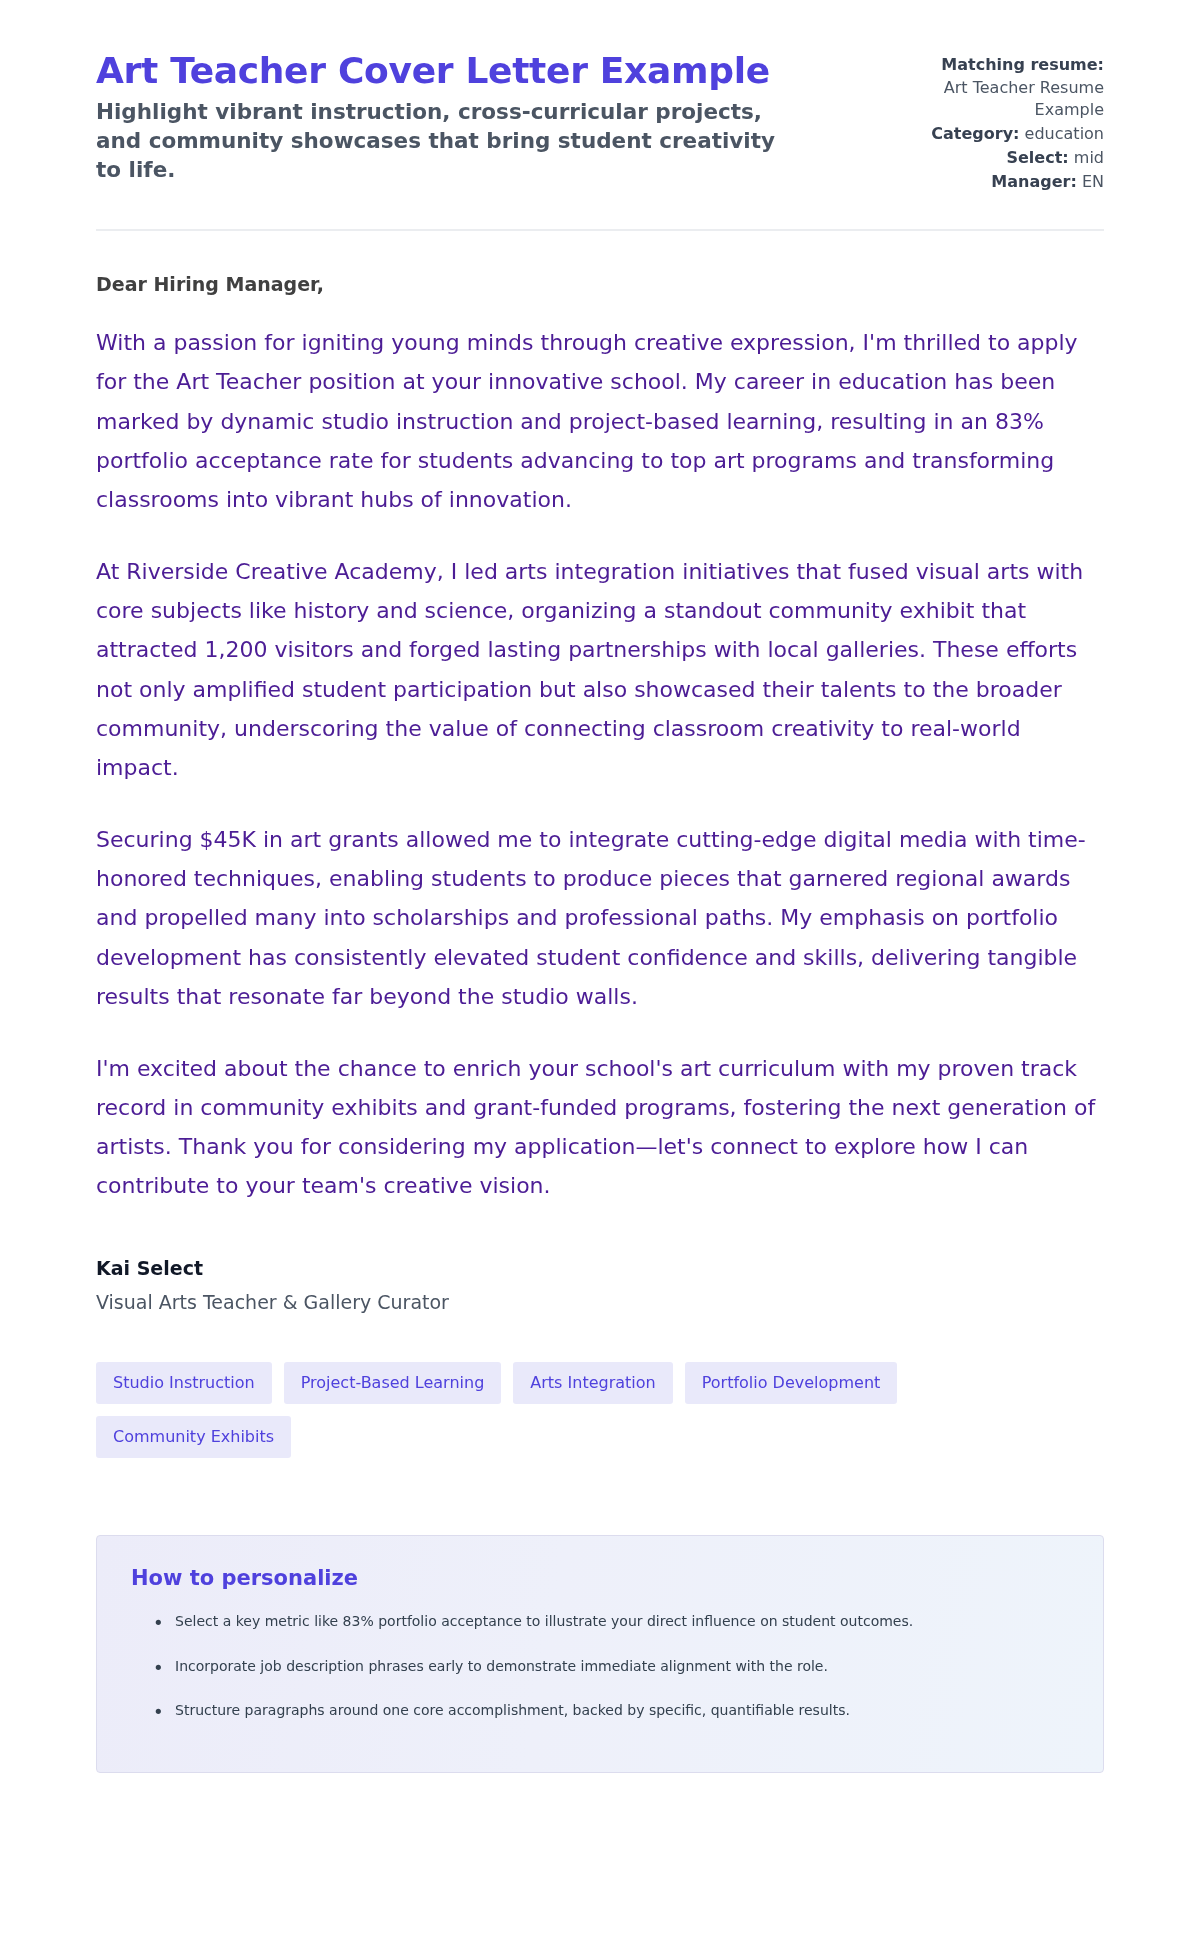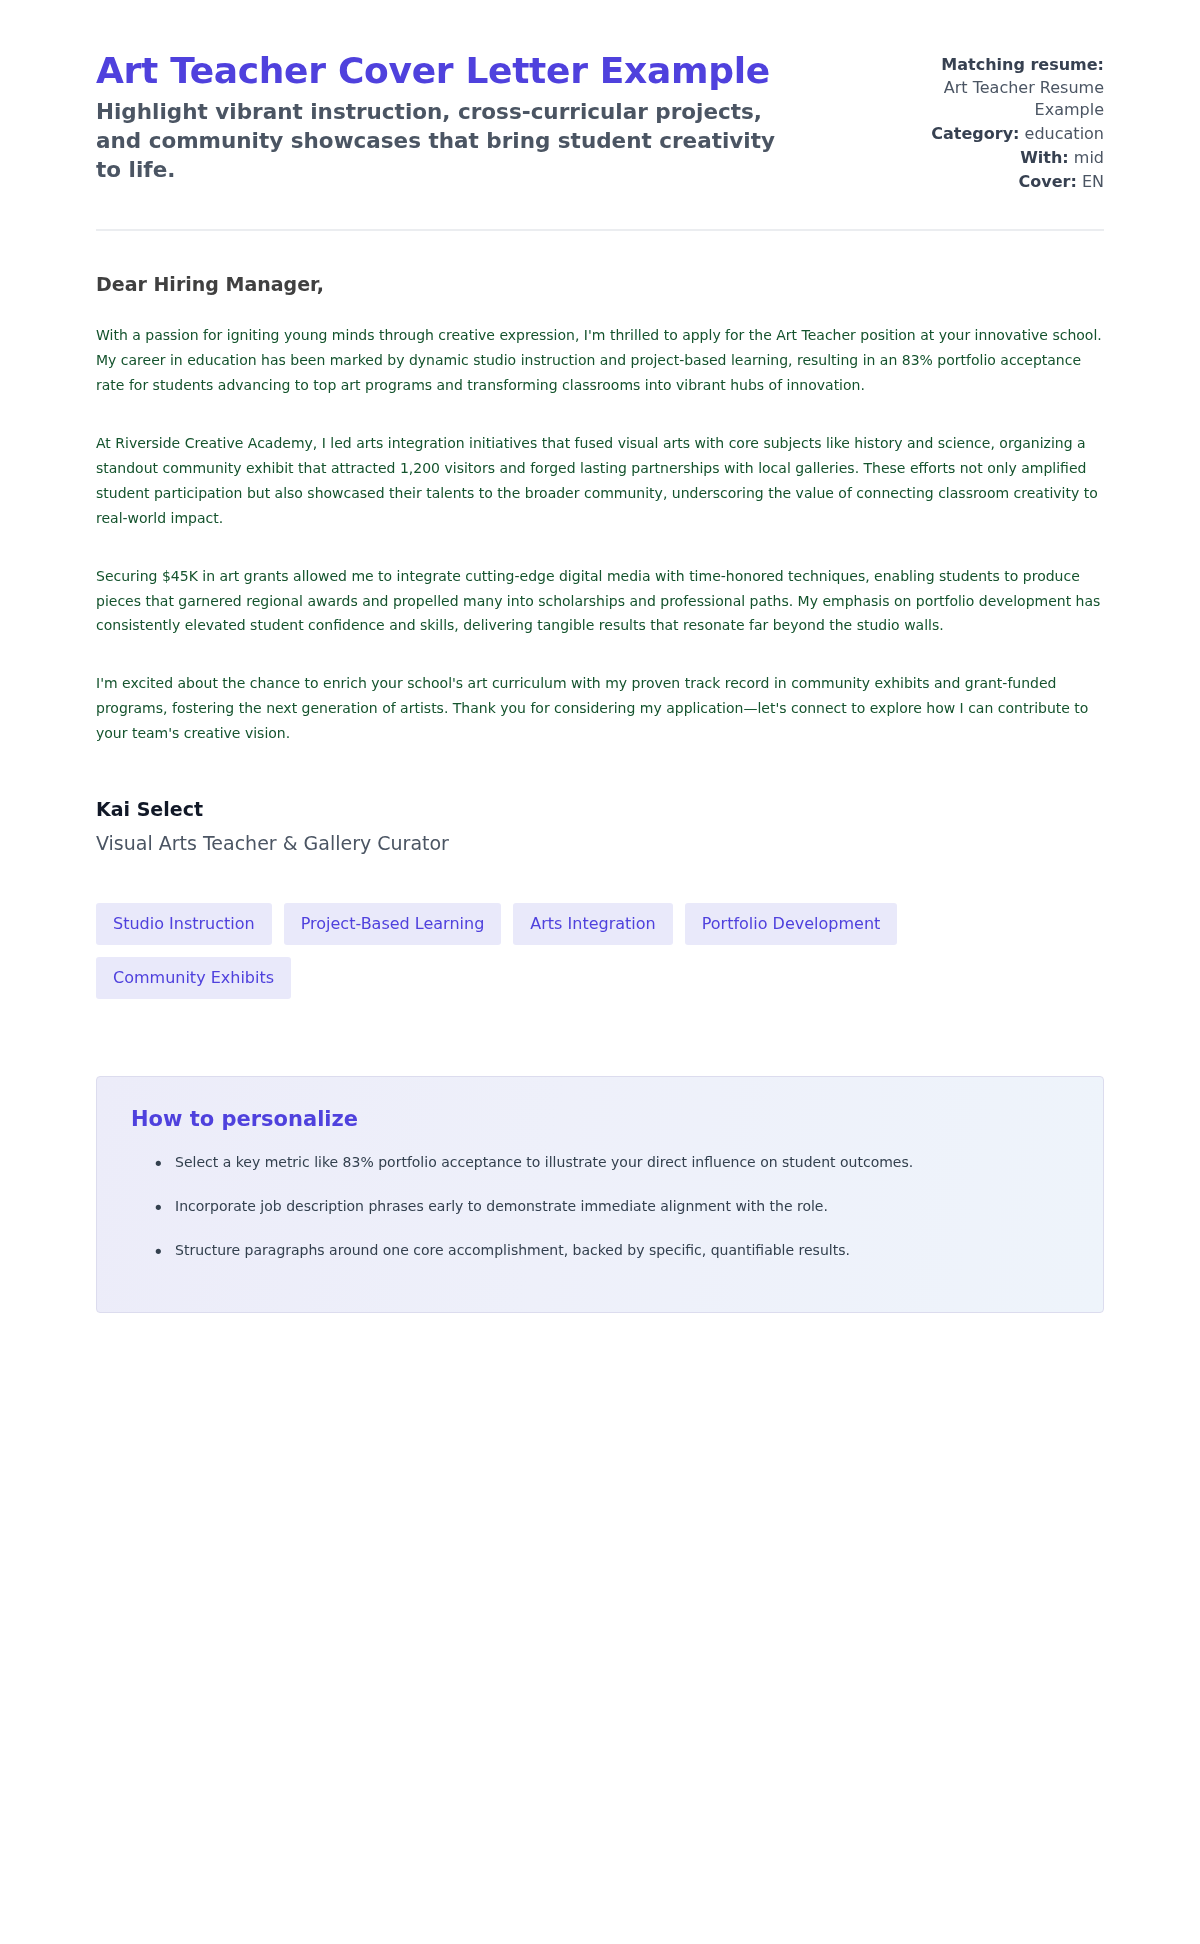--- a/index.html
+++ b/index.html
@@ -72,23 +72,23 @@
   
   .letter { padding-top: 42px; }
   .salutation {
     margin: 0 0 28px 0;
     font-size: 19px;
     font-weight: 700;
     color: #404040;
   }
   .letter p.body-para {
     margin: 0 0 33px 0;
-    font-size: 14px;
+    font-size: 22px;
     line-height: 1.78;
-    color: #14532d;
+    color: #4c1d95;
   }
   .letter p.body-para:last-child { margin-bottom: 0; }
 
   
   .signature { padding-top: 52px; }
   .sig-name {
     margin: 0 0 12px 0;
     font-size: 19px;
     font-weight: 700;
     color: #111827;
@@ -171,25 +171,25 @@
     <aside class="header-meta">
       <div class="meta-row">
         <span class="meta-label">Matching resume:</span>
         <span class="meta-resume-name">Art Teacher Resume Example</span>
       </div>
       <div class="meta-row">
         <span class="meta-label">Category:</span>
         <span class="meta-value">education</span>
       </div>
       <div class="meta-row">
-        <span class="meta-label">With:</span>
+        <span class="meta-label">Select:</span>
         <span class="meta-value">mid</span>
       </div>
       <div class="meta-row">
-        <span class="meta-label">Cover:</span>
+        <span class="meta-label">Manager:</span>
         <span class="meta-value">EN</span>
       </div>
     </aside>
   </header>
 
   <hr class="header-rule">
 
   <section class="letter">
     <p class="salutation">Dear Hiring Manager,</p>
 

